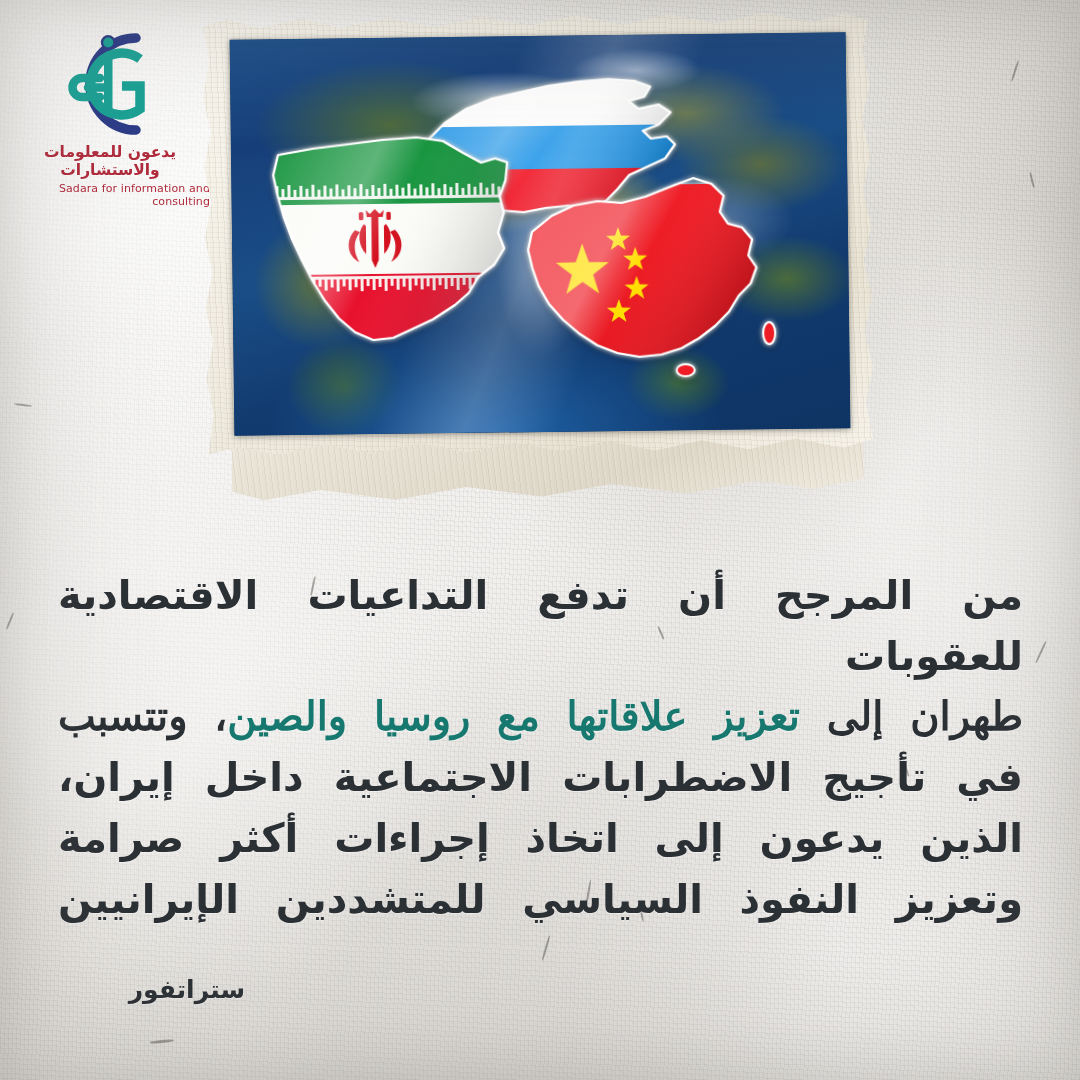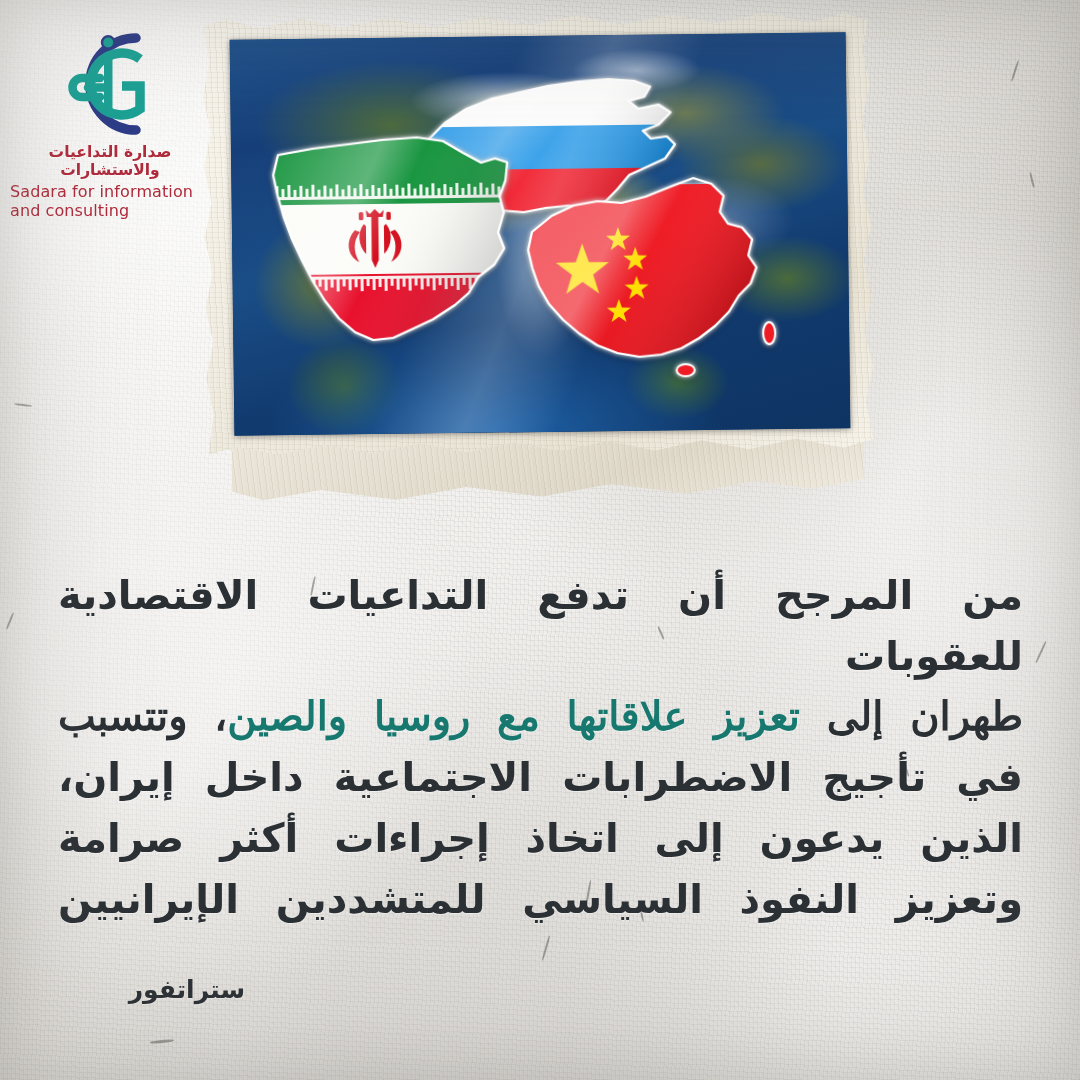--- a/index.html
+++ b/index.html
@@ -46,21 +46,21 @@
 
   
   #logo{position:absolute;left:10px;top:26px;width:200px;}
   .logo-mark{width:132px;height:116px;margin:0 auto;display:block;}
   .logo-ar{
     text-align:center;font-size:15.5px;font-weight:bold;color:#b02a3b;
     letter-spacing:.1px;margin-top:2px;line-height:1.15;
     text-shadow:0 1px 0 rgba(255,255,255,.5);
   }
   .logo-en{
-    text-align:left;font-size:16px;color:#b02a3b;margin-top:2px;
+    text-align:right;font-size:11px;color:#b02a3b;margin-top:2px;
     letter-spacing:.1px;direction:ltr;
   }
 
   
   #photo-block{position:absolute;left:196px;top:8px;width:700px;height:520px;}
 
   .torn{
     position:absolute;
     background:linear-gradient(160deg,#f4f0e7 0%,#e9e3d6 42%,#ded7c7 75%,#efeade 100%);
     box-shadow:0 4px 13px rgba(80,74,64,.40);
@@ -198,21 +198,21 @@
 
       <rect x="60" y="27" width="8.5" height="58" fill="#1aa195"></rect>
 
       <circle cx="64.2" cy="16.5" r="6.2" fill="#1aa195"></circle>
 
       <circle cx="64.2" cy="16.5" r="6.2" fill="none" stroke="#2c3b87" stroke-width="2.4"></circle>
 
       <path d="M56 52 L38 52 A9.5 9.5 0 0 0 38 71 L56 71" fill="none" stroke="#1aa195" stroke-width="8.5" stroke-linecap="round"></path>
       <path d="M44 61.5 L60 61.5" stroke="#1aa195" stroke-width="8.5" stroke-linecap="round"></path>
     </svg>
-    <div class="logo-ar">صدارة التداعيات والاستشارات</div>
+    <div class="logo-ar">يدعون للمعلومات والاستشارات</div>
     <div class="logo-en">Sadara for information and consulting</div>
   </div>
 
   <div id="photo-block">
 
     <div class="torn" id="torn-c"></div>
 
     <div class="torn" id="torn-b">
       <div class="burn char" style="left:8px;top:6px;width:190px;height:26px;"></div>
       <div class="burn dark" style="left:18px;top:4px;width:120px;height:15px;"></div>

